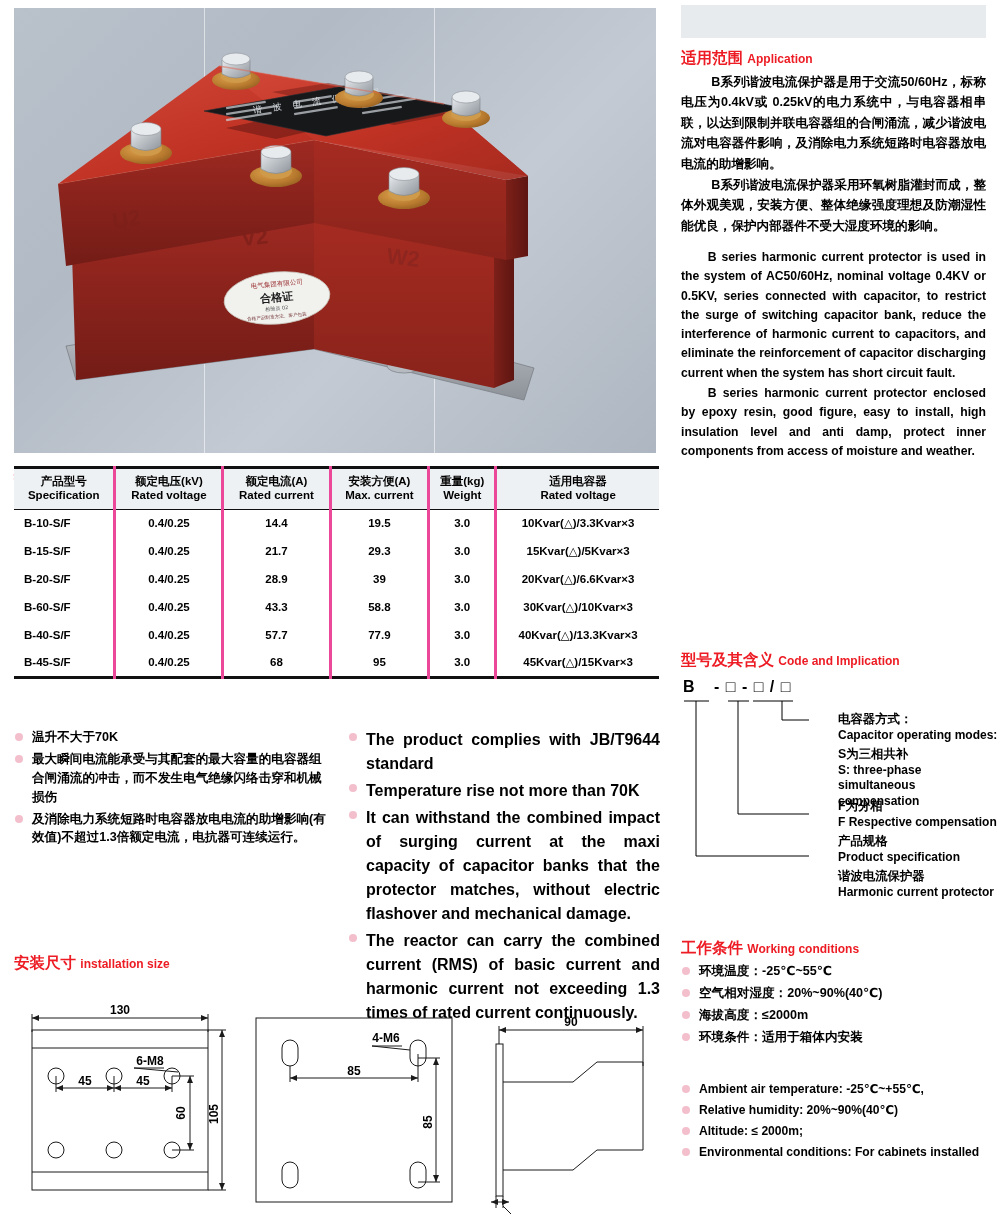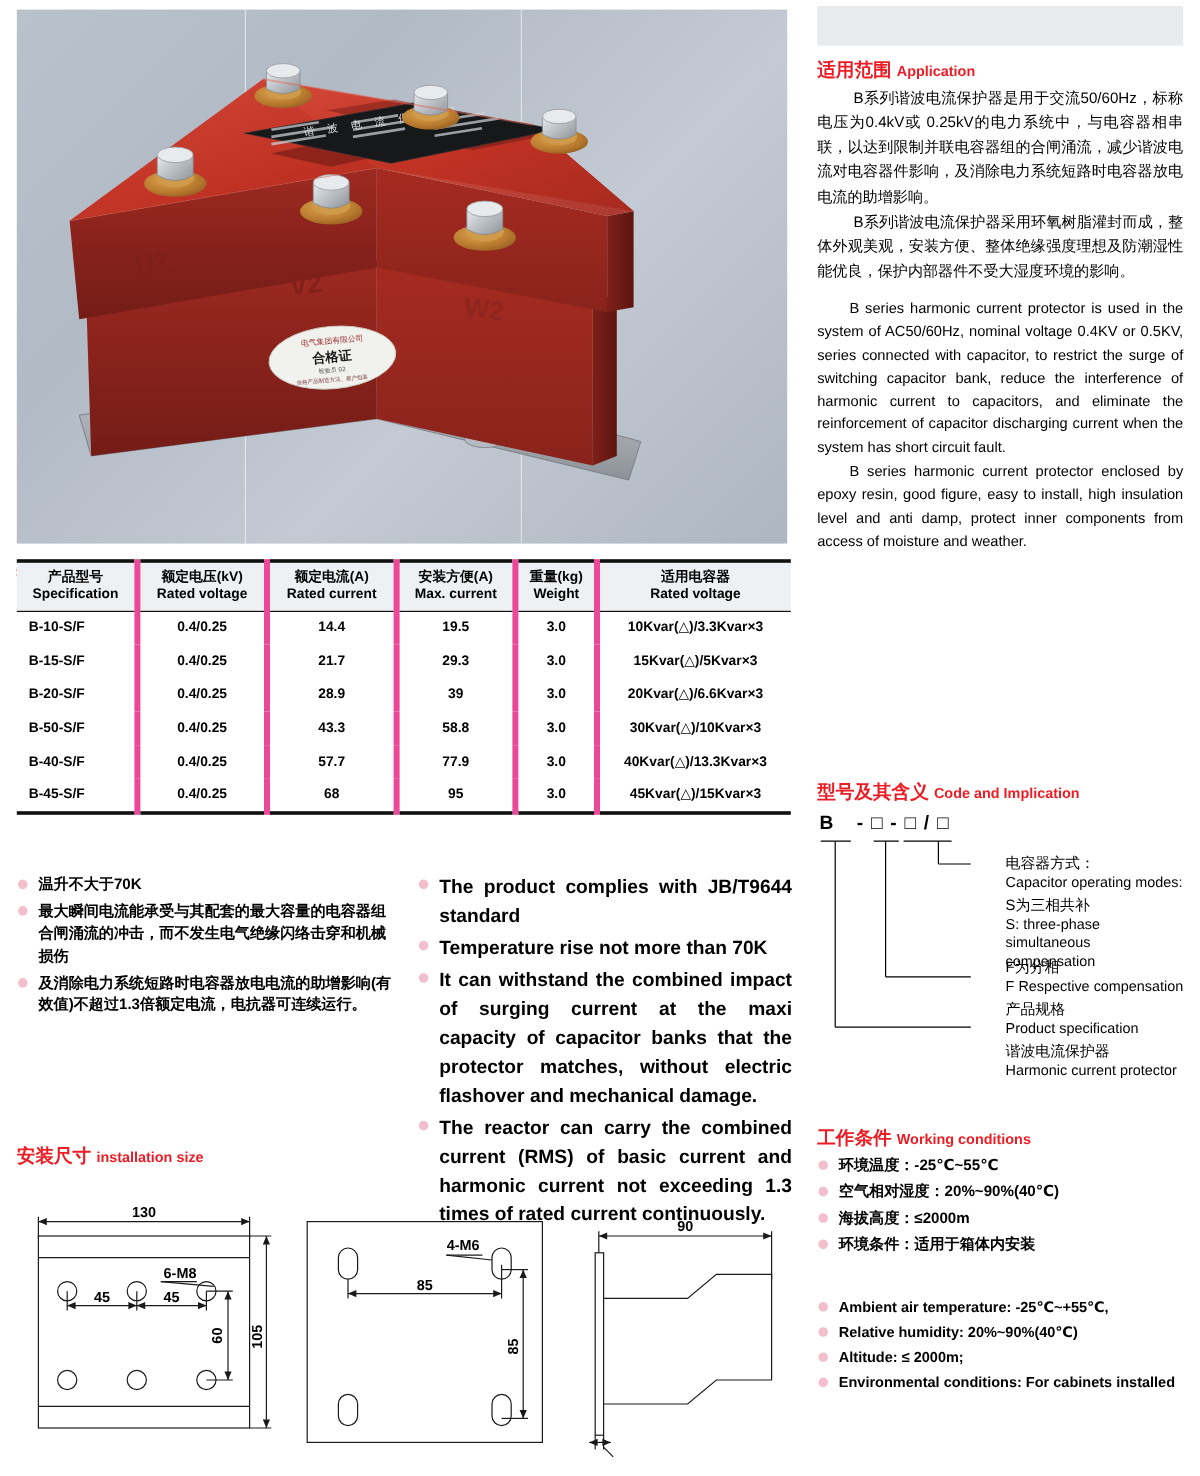--- a/index.html
+++ b/index.html
@@ -35,21 +35,21 @@
   }
   .dev { position: absolute; left: 0; top: 0; width: 642px; height: 445px; }
 
   
   .tbl-wrap { position: absolute; left: 14px; top: 466px; width: 645px; }
   table.spec {
     border-collapse: collapse; width: 645px;
     border-top: 3px solid #111; border-bottom: 3px solid #111;
   }
   table.spec th, table.spec td {
-    border-left: 5px solid #ec4899;
+    border-left: 3px solid #ec4899;
     border-right: 1px solid #8d8d8d;
     text-align: center;
     font-size: 11.5px;
     font-weight: bold;
     padding: 3px 2px;
     line-height: 1.25;
     color: #000;
   }
   table.spec th:first-child, table.spec td:first-child { border-left: none; }
   table.spec th:last-child, table.spec td:last-child { border-right: none; }
@@ -78,29 +78,29 @@
   .en-just li { text-align: justify; }
 
   
   .greybar {
     position: absolute; left: 681px; top: 5px;
     width: 305px; height: 33px;
     background: #e7ebee;
   }
   .rcol { position: absolute; left: 681px; width: 305px; }
   .para {
-    font-size: 12.6px; line-height: 1.62; font-weight: normal;
+    font-size: 12.6px; line-height: 1.62; font-weight: bold;
     text-align: justify; text-indent: 2.4em; margin-bottom: 1px;
   }
   .para.en { font-size: 12.2px; line-height: 1.58; text-indent: 2.2em; }
 
   
   .codewrap { position: absolute; left: 681px; top: 678px; width: 310px; height: 215px; }
   .codetxt {
-    position: absolute; font-size: 12.4px; font-weight: normal; line-height: 1.3;
+    position: absolute; font-size: 12.4px; font-weight: bold; line-height: 1.3;
     white-space: nowrap;
     padding-left: 25px;
   }
   .codetxt.small { font-size: 12px; }
 
   
   .draw { position: absolute; }
   .dimtxt { font-size: 12px; font-weight: bold; font-family: "Liberation Sans", sans-serif; }
 </style>
 </head>
@@ -291,21 +291,21 @@
         </tr>
         <tr>
           <td>B-20-S/F</td>
           <td>0.4/0.25</td>
           <td>28.9</td>
           <td>39</td>
           <td>3.0</td>
           <td>20Kvar(△)/6.6Kvar×3</td>
         </tr>
         <tr>
-          <td>B-50-S/F</td>
+          <td>B-60-S/F</td>
           <td>0.4/0.25</td>
           <td>43.3</td>
           <td>58.8</td>
           <td>3.0</td>
           <td>30Kvar(△)/10Kvar×3</td>
         </tr>
         <tr>
           <td>B-40-S/F</td>
           <td>0.4/0.25</td>
           <td>57.7</td>

